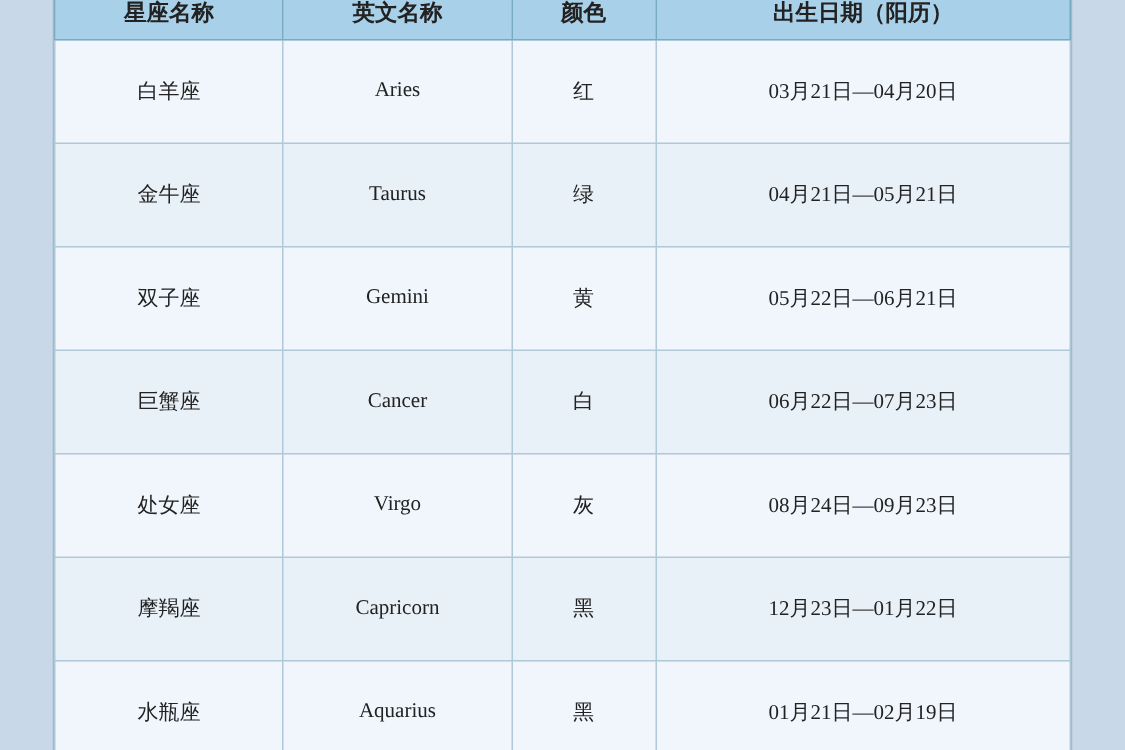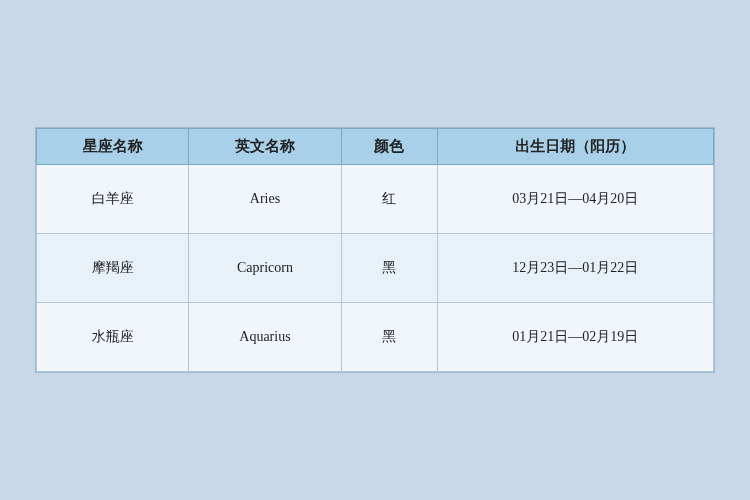--- a/index.html
+++ b/index.html
@@ -65,20 +65,44 @@
       </tr>
     </thead>
     <tbody id="table-body">
     <tr>
           <td>白羊座</td>
           <td>Aries</td>
           <td>红</td>
           <td>03月21日—04月20日</td>
         </tr>
         <tr>
+          <td>金牛座</td>
+          <td>Taurus</td>
+          <td>绿</td>
+          <td>04月21日—05月21日</td>
+        </tr>
+        <tr>
+          <td>双子座</td>
+          <td>Gemini</td>
+          <td>黄</td>
+          <td>05月22日—06月21日</td>
+        </tr>
+        <tr>
+          <td>巨蟹座</td>
+          <td>Cancer</td>
+          <td>白</td>
+          <td>06月22日—07月23日</td>
+        </tr>
+        <tr>
+          <td>处女座</td>
+          <td>Virgo</td>
+          <td>灰</td>
+          <td>08月24日—09月23日</td>
+        </tr>
+        <tr>
           <td>摩羯座</td>
           <td>Capricorn</td>
           <td>黑</td>
           <td>12月23日—01月22日</td>
         </tr>
         <tr>
           <td>水瓶座</td>
           <td>Aquarius</td>
           <td>黑</td>
           <td>01月21日—02月19日</td>

